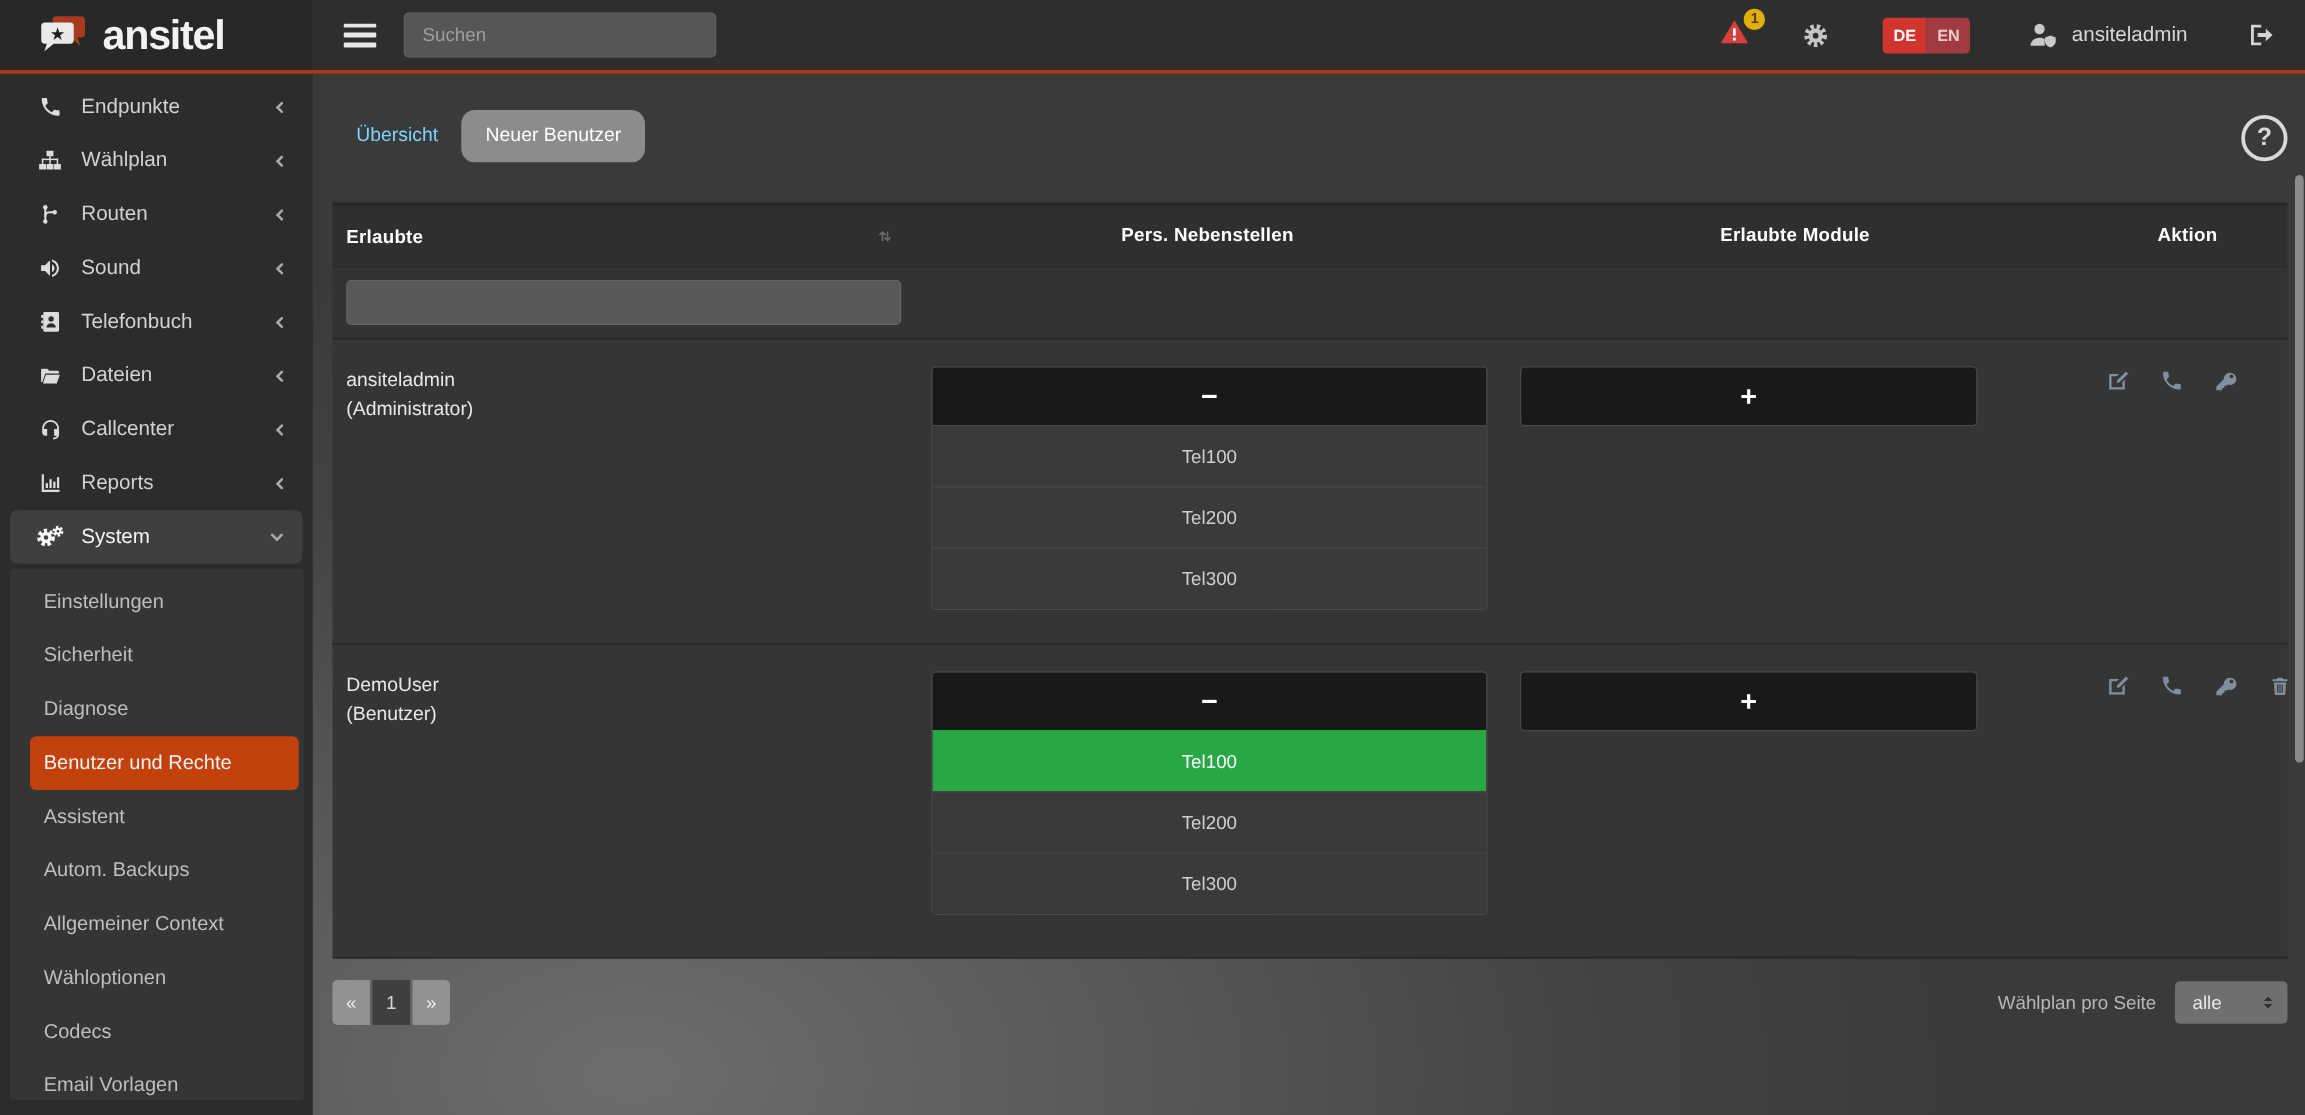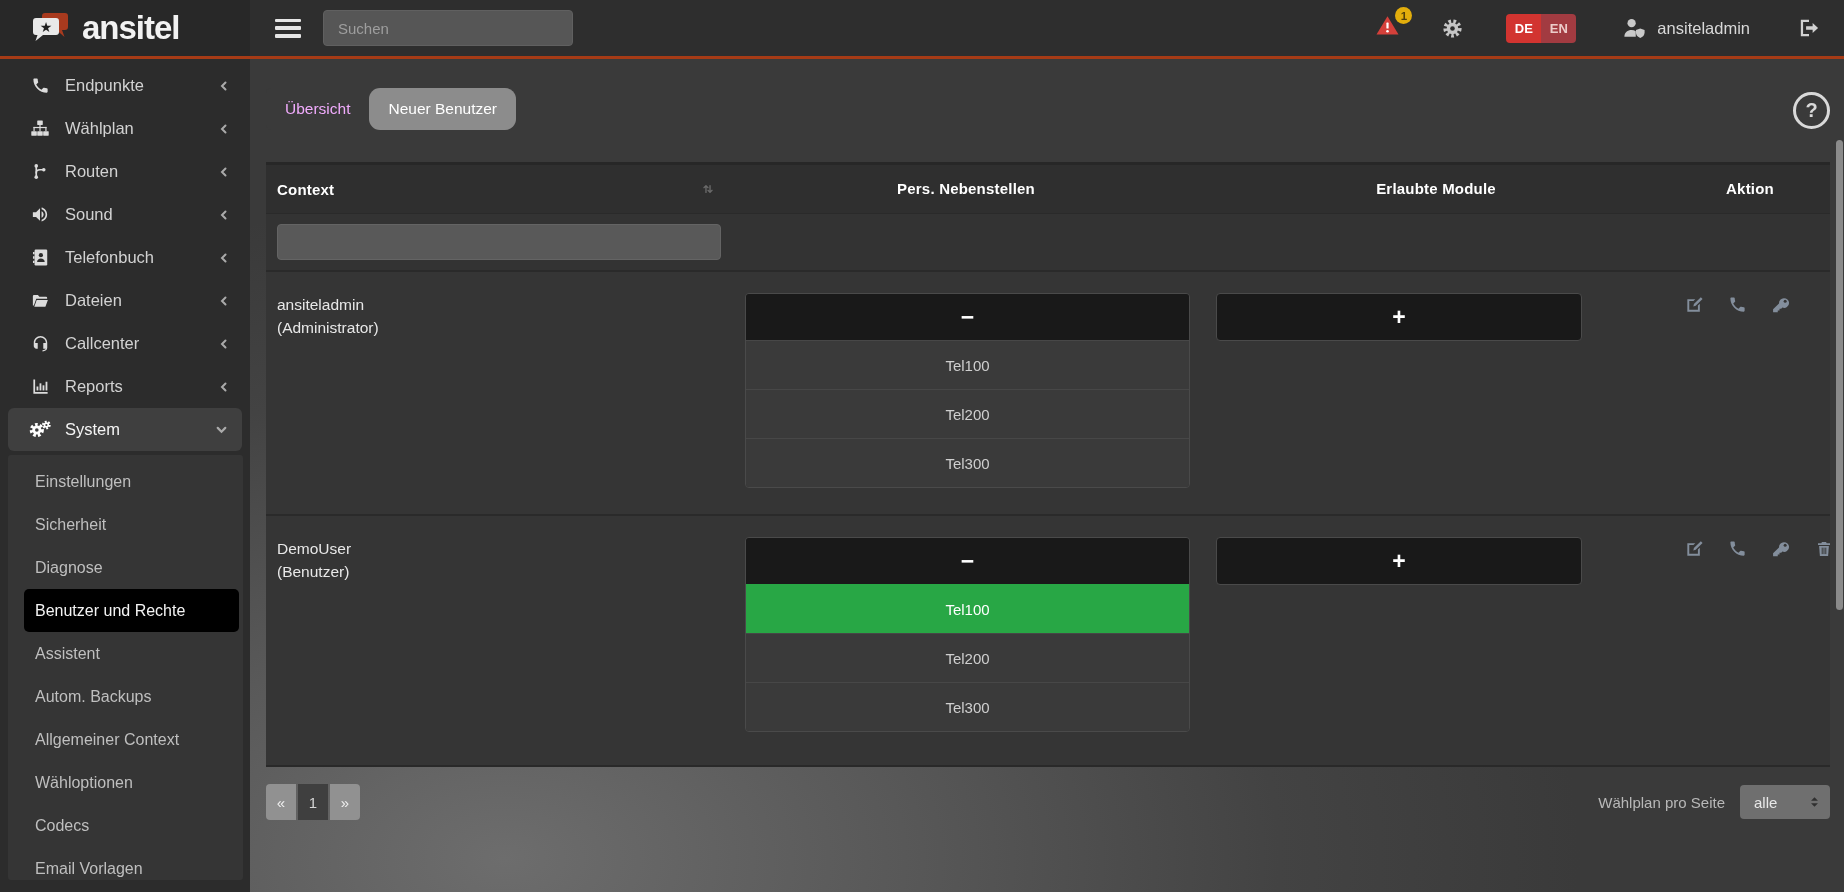--- a/index.html
+++ b/index.html
@@ -30,28 +30,28 @@
 
   
   .sidebar { position:absolute; top:59px; left:0; bottom:0; width:250px; background:#2c2c2c; display:flex; flex-direction:column; padding-top:5px; z-index:4; }
   .side-item { height:43px; flex:none; display:flex; align-items:center; padding:0 20px 0 28px; color:#d2d2d2; font-size:16.5px; cursor:pointer; }
   .side-item .s-icon { width:24px; display:flex; justify-content:center; color:#dcdcdc; flex:none; }
   .side-item .s-label { margin-left:13px; flex:1; }
   .side-item .s-chev { color:#aaaaaa; display:flex; flex:none; }
   .side-item.system { background:#3f3f3f; border-radius:6px; margin:0 8px; padding:0 14px 0 20px; color:#f5f5f5; }
   .submenu-panel { flex:1; margin:4px 7px 12px 8px; background:#353535; border-radius:3px; padding-top:5px; overflow:hidden; }
   .sub-item { height:43px; display:flex; align-items:center; padding-left:27px; color:#bfbfbf; font-size:16px; cursor:pointer; }
-  .sub-item.active { background:#000000; border-radius:5px; margin:0 4px 0 16px; padding-left:11px; color:#f4f4f4; }
+  .sub-item.active { background:#c2410c; border-radius:5px; margin:0 4px 0 16px; padding-left:11px; color:#f4f4f4; }
 
   
   .content { position:absolute; top:59px; left:250px; right:0; bottom:0; background:radial-gradient(1250px 760px at 16% 96%, #6d6d6d 0%, #585858 32%, #434343 62%, #3a3a3a 86%); overflow:hidden; }
   .tabs-row { display:flex; align-items:flex-start; margin:29px 14px 0 16px; }
   .tab-group { display:inline-flex; border-radius:5px; overflow:hidden; }
   .tab { height:42px; padding:0 19px; display:flex; align-items:center; font-size:15.5px; cursor:pointer; }
-  .tab-overview { background:#3a3a3a; color:#f0abfc; }
+  .tab-overview { background:#3a3a3a; color:#7dd3fc; }
   .tab-newuser { background:#8c8c8c; color:#ffffff;border-radius:11px; }
   .help-circle { margin-left:auto; width:37px; height:37px; border:3px solid #d9d9d9; border-radius:50%; color:#d9d9d9; font-size:20px; font-weight:bold; display:flex; align-items:center; justify-content:center; margin-top:4px; cursor:pointer; }
 
   
   .table { margin:32px 14px 0 16px; border-top:3px solid #272727; border-bottom:2px solid #292929; }
   .t-head { display:grid; grid-template-columns:464px 472px 468px 1fr; background:#2f2f2f; }
   .th { padding:15px 12px; font-size:15px; font-weight:bold; color:#ffffff; letter-spacing:.2px; }
   .th-user { display:flex; align-items:center; justify-content:space-between; padding-left:11px; }
   .th-center { text-align:center; }
   .sort-icon { cursor:pointer; display:flex; }
@@ -306,21 +306,21 @@
       <div class="tab-group">
         <div class="tab tab-overview">Übersicht</div>
         <div class="tab tab-newuser">Neuer Benutzer</div>
       </div>
       <div class="help-circle">?</div>
     </div>
 
     <div class="table">
       <div class="t-head">
         <div class="th th-user">
-          <span>Context</span>
+          <span>Erlaubte</span>
           <span class="sort-icon">
             <svg width="20" height="18" viewBox="0 0 24 24" fill="none" stroke="#6a6a6a" stroke-width="1.8" stroke-linecap="round" stroke-linejoin="round">
                 <path d="M9.3 16.5v-9m0 0L6.6 10.2M9.3 7.5l2.7 2.7"></path>
                 <path d="M14.7 7.5v9m0 0l-2.7-2.7m2.7 2.7l2.7-2.7"></path>
               </svg>
           </span>
         </div>
         <div class="th th-center">Pers. Nebenstellen</div>
         <div class="th th-center">Erlaubte Module</div>
         <div class="th th-center">Aktion</div>

